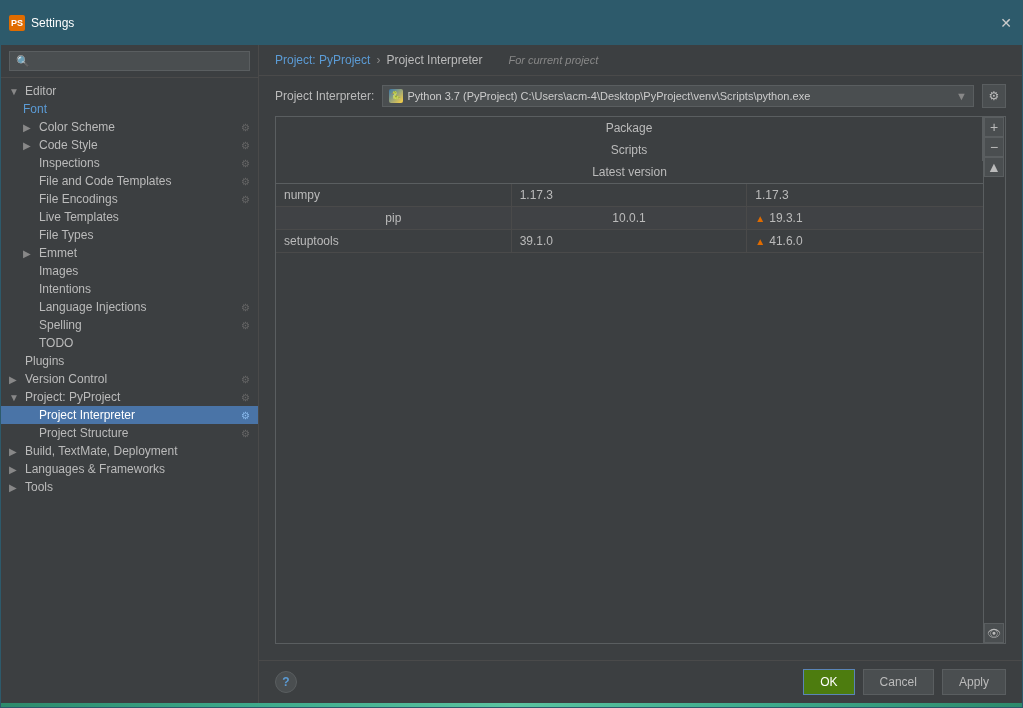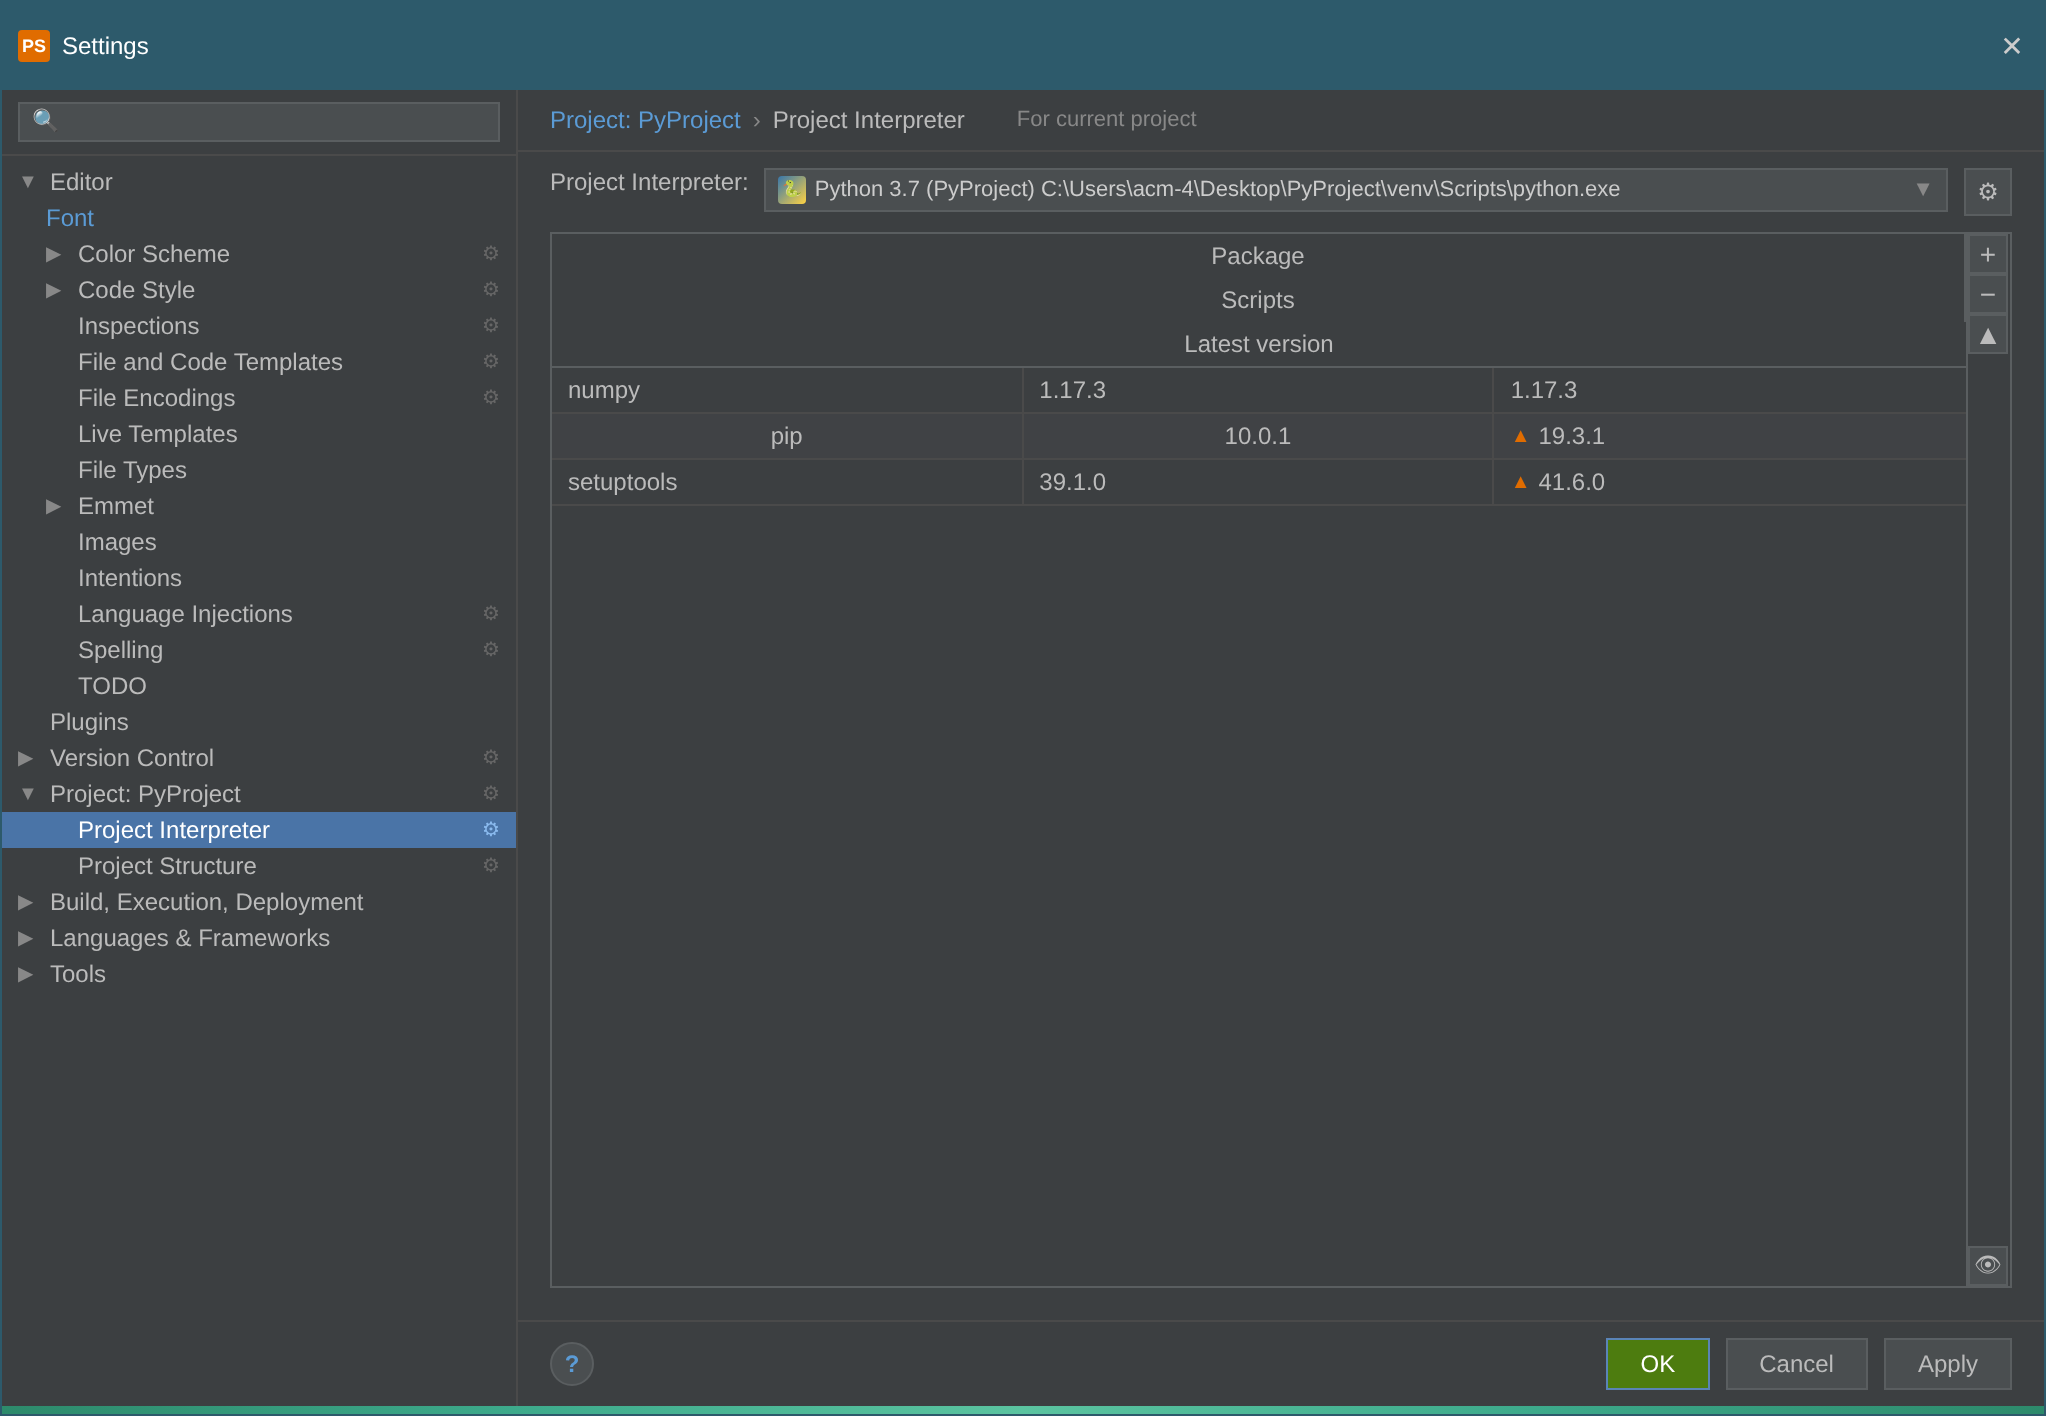--- a/index.html
+++ b/index.html
@@ -28,23 +28,23 @@
     .tree-item .settings-icon { margin-left: auto; color: #666; font-size: 10px; }
     .link-style { color: #5b9bd5; }
     
     
     .main-content { flex: 1; display: flex; flex-direction: column; background: #3c3f41; overflow: hidden; }
     
     .breadcrumb-bar { padding: 8px 16px; display: flex; align-items: center; gap: 6px; font-size: 12px; color: #bbb; border-bottom: 1px solid #4a4a4a; }
     .breadcrumb-link { color: #5b9bd5; cursor: pointer; }
     .breadcrumb-arrow { color: #888; }
     .breadcrumb-current { color: #bbb; }
-    .breadcrumb-note { margin-left: 20px; color: #888; font-size: 11px; }
-    
-    .interpreter-row { display: flex; align-items: flex-start; padding: 8px 16px; gap: 8px; }
+    .breadcrumb-note { margin-left: 20px; color: #888; font-style: italic; font-size: 11px; }
+    
+    .interpreter-row { display: flex; align-items: center; padding: 8px 16px; gap: 8px; }
     .interpreter-label { color: #bbb; font-size: 12px; white-space: nowrap; }
     .interpreter-select { flex: 1; background: #4a4e50; border: 1px solid #5a5e60; color: #ccc; padding: 3px 6px; font-size: 11px; display: flex; align-items: center; justify-content: space-between; cursor: pointer; }
     .interpreter-select .select-text { overflow: hidden; text-overflow: ellipsis; white-space: nowrap; display: flex; align-items: center; gap: 4px; }
     .interpreter-gear { width: 24px; height: 24px; background: #4a4e50; border: 1px solid #5a5e60; display: flex; align-items: center; justify-content: center; cursor: pointer; color: #bbb; }
     
     .packages-panel { flex: 1; margin: 0 16px 16px 16px; border: 1px solid #5a5e60; display: flex; flex-direction: column; overflow: hidden; position: relative; }
     
     .packages-table { flex: 1; overflow-y: auto; }
     .table-header { display: grid; grid-template-columns: 1fr; background: #3c3f41; border-bottom: 1px solid #5a5e60; }
     .table-header-cell { padding: 4px 8px; color: #bbb; font-size: 12px; border-right: 1px solid #5a5e60; text-align: center; }
@@ -180,21 +180,21 @@
           <span class="settings-icon" style="color:#8abaee">⚙</span>
         </div>
         <div class="tree-item indent-1">
           <span class="expand-icon" style="opacity:0">▶</span>
           <span>Project Structure</span>
           <span class="settings-icon">⚙</span>
         </div>
 
         <div class="tree-item section-header">
           <span class="expand-icon">▶</span>
-          <span>Build, Execution, Deployment</span>
+          <span>Build, TextMate, Deployment</span>
         </div>
 
         <div class="tree-item section-header">
           <span class="expand-icon">▶</span>
           <span>Languages &amp; Frameworks</span>
         </div>
 
         <div class="tree-item section-header">
           <span class="expand-icon">▶</span>
           <span>Tools</span>

